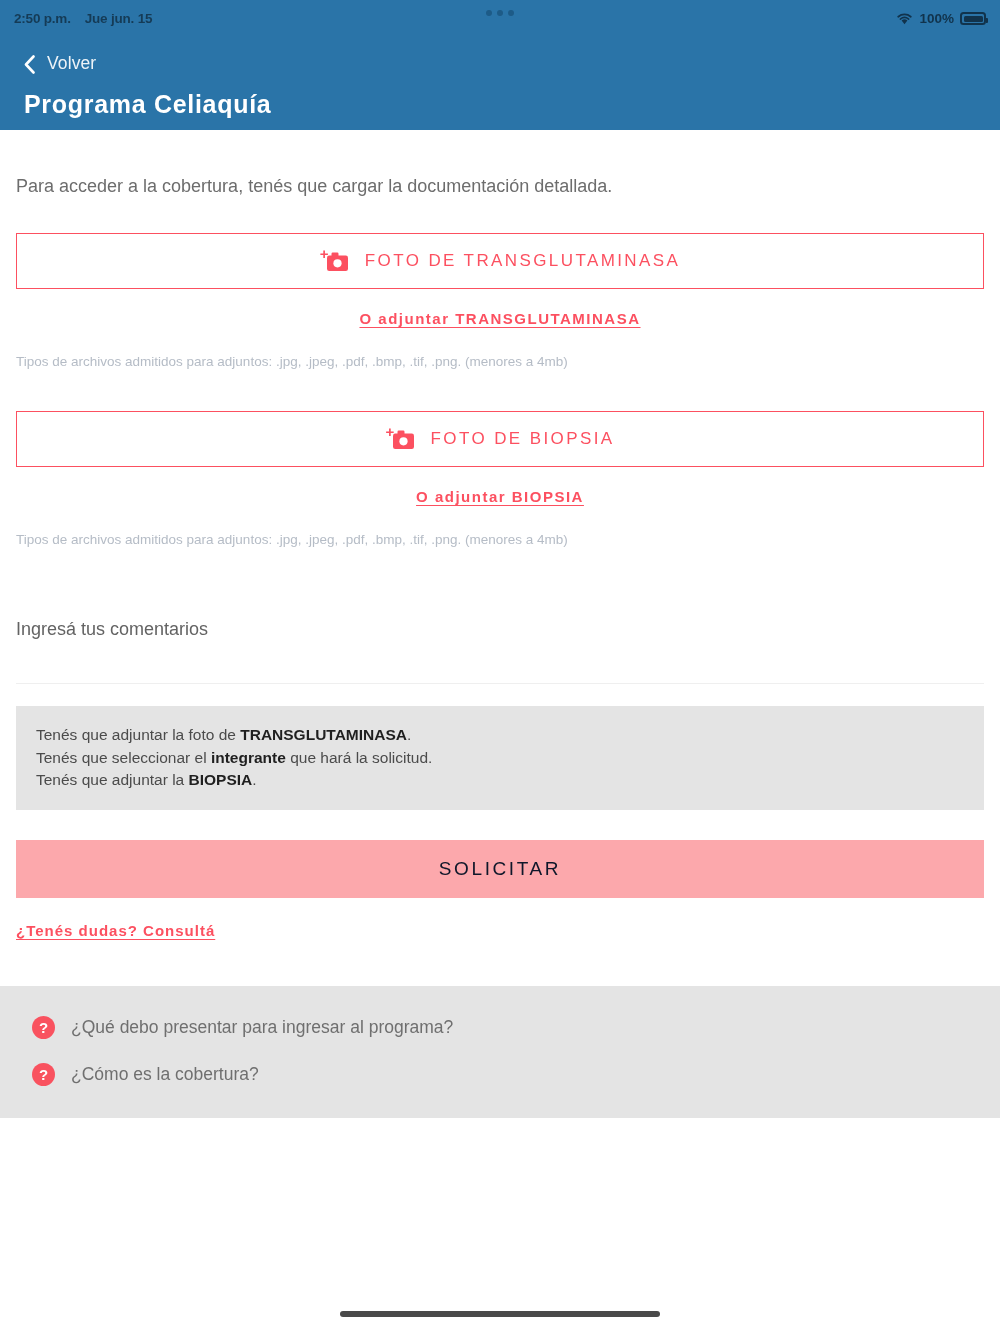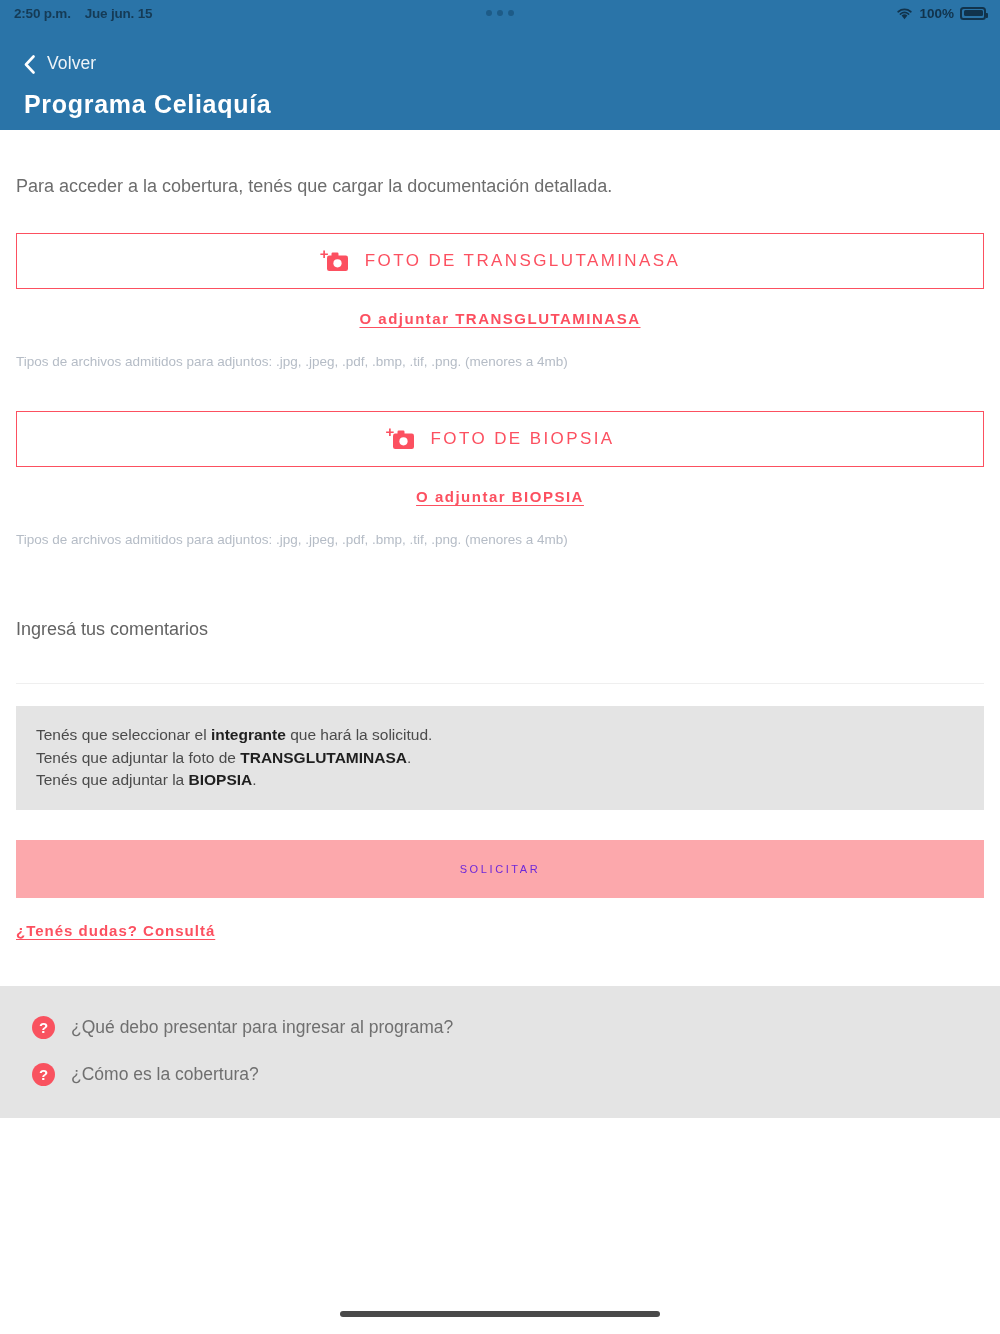--- a/index.html
+++ b/index.html
@@ -7,21 +7,21 @@
     width: 1000px; height: 1334px;
     font-family: "Liberation Sans", sans-serif;
     background: #ffffff;
     overflow: hidden;
   }
   .screen { position: relative; width: 1000px; height: 1334px; background: #fff; }
 
   
   .statusbar {
     height: 26px; background: #2a74a8;
-    display: flex; align-items: center; position: relative;
+    display: flex; align-items: flex-end; position: relative;
     padding: 0 14px; color: #15354f;
   }
   .sb-left { display: flex; align-items: baseline; gap: 14px; font-size: 13.5px; font-weight: 700; color: #153b56; letter-spacing: -0.2px; }
   .sb-dots { position: absolute; left: 50%; top: 50%; transform: translate(-50%,-50%); display: flex; gap: 5px; }
   .sb-dots i { width: 6px; height: 6px; border-radius: 50%; background: #1d5b87; display: block; }
   .sb-right { margin-left: auto; display: flex; align-items: center; gap: 6px; font-size: 13.5px; font-weight: 700; color: #11334c; }
   .wifi-ico { width: 17px; height: 13px; display: block; }
   .batt { width: 26px; height: 13px; border: 2px solid #11334c; border-radius: 3.5px; position: relative; display: inline-block; }
   .batt::after { content: ""; position: absolute; right: -4px; top: 4px; width: 2px; height: 5px; background: #11334c; border-radius: 0 1px 1px 0; }
   .batt i { position: absolute; left: 1.5px; top: 1.5px; bottom: 1.5px; width: 19px; background: #11334c; border-radius: 1.5px; display: block; }
@@ -66,21 +66,21 @@
   .comments-input { margin-top: 28px; border-bottom: 1.5px solid #efefef; height: 16px; cursor: text; }
 
   .warnbox { margin-top: 22px; background: #e4e4e4; padding: 18px 20px; }
   .warnbox p { font-size: 15.5px; color: #4b4b4b; line-height: 22.5px; }
   .warnbox b { color: #1f1f1f; font-weight: 700; }
 
   .submit-btn {
     margin-top: 30px; height: 58px; background: #fca8ac;
     display: flex; align-items: center; justify-content: center; cursor: pointer;
   }
-  .submit-btn span { color: #6d28d9; font-size: 11px; letter-spacing: 2.6px; }
+  .submit-btn span { color: #0f172a; font-size: 19px; letter-spacing: 2.6px; }
 
   .dudas-row { text-align: left; margin-top: 24px; }
   .dudas-link {
     color: #fc5060; font-size: 15px; font-weight: 700; letter-spacing: 1px;
     text-decoration: underline; text-underline-offset: 3px; cursor: pointer; display: inline-block;
   }
 
   .faq { margin-top: 46px; background: #e4e4e4; padding: 18px 0 20px 0; }
   .faq-item { display: flex; align-items: center; gap: 16px; padding: 12px 0 12px 32px; cursor: pointer; }
   .q-ico {
@@ -168,24 +168,24 @@
     <div class="attach-link-row">
       <span class="attach-link">O adjuntar BIOPSIA</span>
     </div>
     <div class="filetypes">Tipos de archivos admitidos para adjuntos: .jpg, .jpeg, .pdf, .bmp, .tif, .png. (menores a 4mb)</div>
 
     <div class="comments-label">Ingresá tus comentarios</div>
     <div class="comments-input"></div>
 
     <div class="warnbox">
       <p>
-        <span>Tenés que seleccionar el </span><b>integrante</b><span> que hará la solicitud.</span>
+        <span>Tenés que adjuntar la foto de </span><b>TRANSGLUTAMINASA</b><span>.</span>
       </p>
       <p>
-        <span>Tenés que adjuntar la foto de </span><b>TRANSGLUTAMINASA</b><span>.</span>
+        <span>Tenés que seleccionar el </span><b>integrante</b><span> que hará la solicitud.</span>
       </p>
       <p>
         <span>Tenés que adjuntar la </span><b>BIOPSIA</b><span>.</span>
       </p>
     </div>
 
     <div class="submit-btn">
       <span>SOLICITAR</span>
     </div>
 

